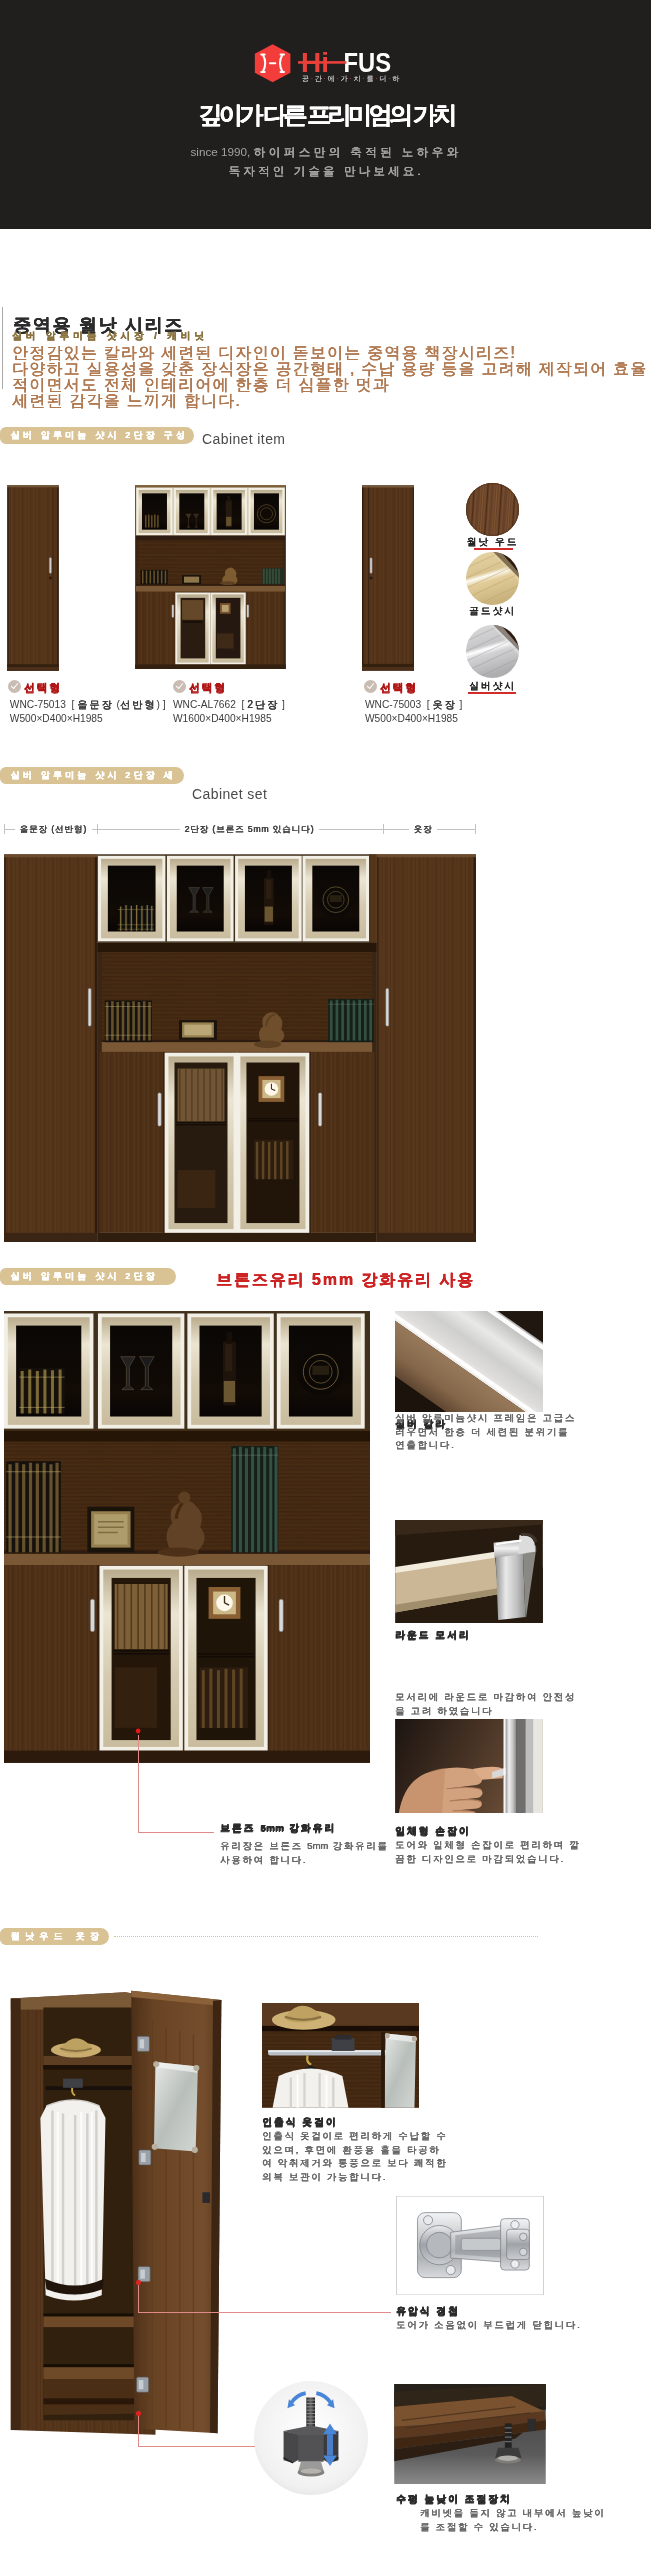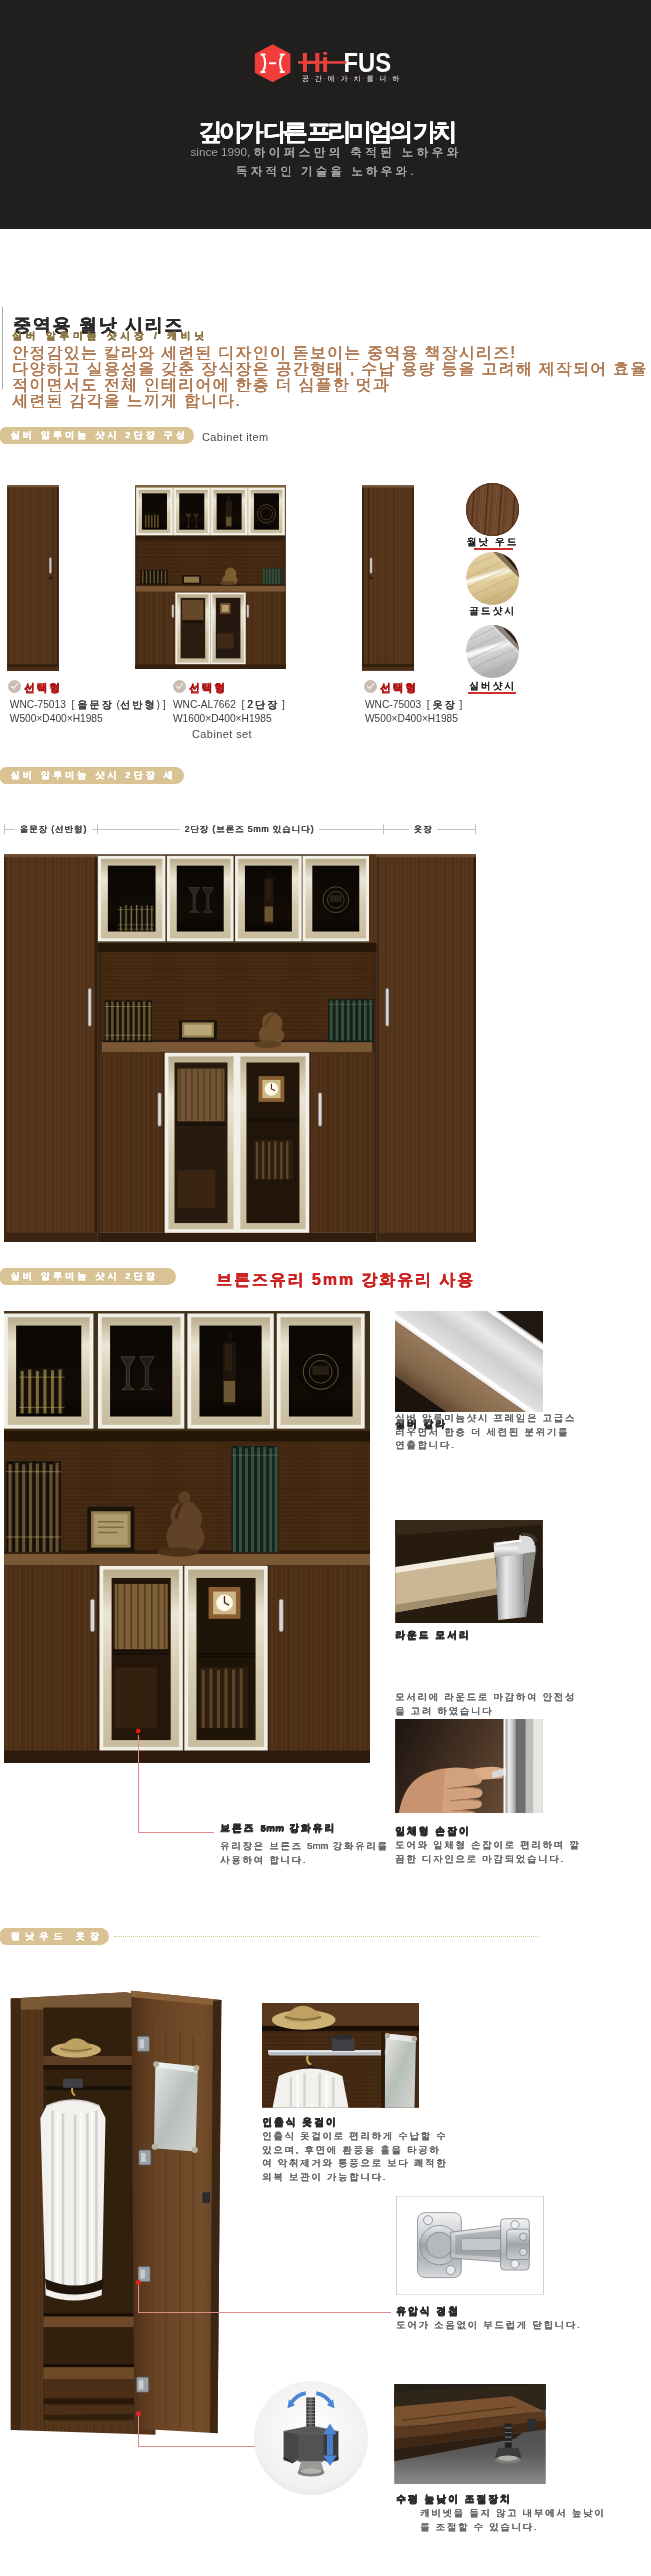--- a/index.html
+++ b/index.html
@@ -2,21 +2,21 @@
 <html lang="ko" style="font-size:12px"><head>
 <meta charset="utf-8">
 <title>HIFUS</title>
 <style>
 html,body{margin:0;padding:0}
 body{width:652px;height:2576px;position:relative;background:#fff;font-family:"Liberation Sans",sans-serif;overflow:hidden}
 .abs{position:absolute}
 .k{letter-spacing:2px;text-shadow:0.4px 0 currentColor,0 0.4px currentColor}
 .badge{position:absolute;left:0px;height:17.4px;background:#d9c294;border-radius:6px 9px 9px 6px;color:#fff;font-weight:bold;font-size:9px;line-height:17.4px;padding-left:10.6px}
 .badge .k{letter-spacing:3.2px;text-shadow:0.3px 0 #fff,0 0.3px #fff}
-.cap{position:absolute;font-size:11px;color:#4a4a4a;letter-spacing:0.4px}
+.cap{position:absolute;font-size:14px;color:#4a4a4a;letter-spacing:0.4px}
 .sel-ic{position:absolute;width:13px;height:13px;border-radius:50%;background:#c9bcb2}
 .sel-ic:after{content:"";position:absolute;left:3px;top:3px;width:6px;height:3px;border-left:1.9px solid #fff;border-bottom:1.9px solid #fff;transform:rotate(-50deg)}
 .sel-tx{position:absolute;font-size:10.6px;font-weight:bold;color:#b01414}
 .sel-tx.k{text-shadow:0.5px 0 currentColor,0 0.5px currentColor}
 .model{position:absolute;font-size:10.2px;color:#3c3c3c;line-height:13.6px}
 .swlab{position:absolute;width:53px;text-align:center;font-size:9.8px;color:#222}
 .feat-t{position:absolute;font-size:9.8px;font-weight:bold;color:#2b2b2b}
 .feat-t.k{text-shadow:0.5px 0 currentColor,0 0.5px currentColor,0.4px 0.4px currentColor}
 .feat-b{position:absolute;font-size:9.5px;color:#666;line-height:13.6px}
 .feat-b.k{letter-spacing:1.7px}
@@ -80,25 +80,25 @@
 
   <text x="67" y="48" font-family="Liberation Sans, sans-serif" font-size="37" font-weight="bold" fill="#e8403a">Hi</text>
 
   <text font-family="Liberation Sans, sans-serif" font-size="37" font-weight="bold" fill="#ffffff" transform="translate(123,48) scale(0.85 1)">FUS</text>
 
   <rect x="63" y="33.2" width="64" height="3.4" fill="#e8403a"></rect>
 
   <text x="68" y="60" font-family="Liberation Sans, sans-serif" font-size="9.5" fill="#f5f5f5" letter-spacing="2.2">공<tspan fill="#e8403a">·</tspan>간<tspan fill="#e8403a">·</tspan>에<tspan fill="#e8403a">·</tspan>가<tspan fill="#e8403a">·</tspan>치<tspan fill="#e8403a">·</tspan>를<tspan fill="#e8403a">·</tspan>더<tspan fill="#e8403a">·</tspan>하<tspan fill="#e8403a">·</tspan>는</text>
 </svg>
 
-<div class="abs k" style="left:0px;top:120px;width:652px;text-align:center;color:#fff;font-size:24px;font-weight:bold;letter-spacing:-3.5px;line-height:23px">깊이가 다른 프리미엄의 가치</div>
+<div class="abs k" style="left:0px;top:103px;width:652px;text-align:center;color:#fff;font-size:24px;font-weight:bold;letter-spacing:-3.5px;line-height:23px">깊이가 다른 프리미엄의 가치</div>
 
 <div class="abs" style="left:0px;top:145px;width:652px;text-align:center;color:#a2a2a2;font-size:11.7px">since 1990, <span class="k" style="letter-spacing:3.3px">하이퍼스만의 축적된 노하우와</span></div>
 
-<div class="abs" style="left:0px;top:164px;width:652px;text-align:center;color:#a2a2a2;font-size:11.7px"><span class="k" style="letter-spacing:3px">독자적인 기술을 노하우와.</span></div>
+<div class="abs" style="left:0px;top:164px;width:652px;text-align:center;color:#a2a2a2;font-size:11.7px"><span class="k" style="letter-spacing:3px">독자적인 기술을 만나보세요.</span></div>
 
 <div class="abs" style="left:2.3px;top:307px;width:0.8px;height:82px;background:#aaa"></div>
 
 <div class="abs k" style="left:13px;top:313px;font-size:18px;font-weight:bold;color:#2b2b2b;letter-spacing:1.7px">중역용 월낫 시리즈</div>
 
 <div class="abs k" style="left:12px;top:330px;font-size:9.8px;font-weight:bold;color:#8a7340;letter-spacing:3.8px">실버 알루미늄 샷시장 / 캐비닛</div>
 
 <div class="abs k" style="left:12px;top:345px;font-size:16px;color:#b07a52;line-height:16px;letter-spacing:1.2px">안정감있는 칼라와 세련된 디자인이 돋보이는 중역용 책장시리즈!<br>다양하고 실용성을 갖춘 장식장은 공간형태 , 수납 용량 등을 고려해 제작되어 효율적이면서도 전체 인테리어에 한층 더 심플한 멋과<br>세련된 감각을 느끼게 합니다.</div>
 
 <div class="badge" style="top:427px;width:183px"><span class="k">실버 알루미늄 샷시 2단장 구성 아이템</span></div>
@@ -285,21 +285,21 @@
 
 <div class="sel-ic" style="left:173px;top:680px"></div>
 <div class="sel-tx k" style="left:189px;top:681px">선택형</div>
 <div class="model" style="left:173px;top:698px">WNC-AL7662&nbsp; [ <span class="k">2단장</span> ]<br>W1600×D400×H1985</div>
 
 <div class="sel-ic" style="left:364px;top:680px"></div>
 <div class="sel-tx k" style="left:380px;top:681px">선택형</div>
 <div class="model" style="left:365px;top:698px">WNC-75003&nbsp; [ <span class="k">옷장</span> ]<br>W500×D400×H1985</div>
 
 <div class="badge" style="top:767px;width:173px"><span class="k">실버 알루미늄 샷시 2단장 세트</span></div>
-<div class="cap" style="left:192px;top:728px">Cabinet set</div>
+<div class="cap" style="left:192px;top:786px">Cabinet set</div>
 
 <div class="abs" style="left:3.8px;top:829px;width:472px;height:0.8px;background:#c2c2c2"></div>
 <div class="abs" style="left:3.8px;top:824px;width:0.8px;height:9.8px;background:#c2c2c2"></div>
 <div class="abs" style="left:97px;top:824px;width:0.8px;height:9.8px;background:#c2c2c2"></div>
 <div class="abs" style="left:383px;top:824px;width:0.8px;height:9.8px;background:#c2c2c2"></div>
 <div class="abs" style="left:475px;top:824px;width:0.8px;height:9.8px;background:#c2c2c2"></div>
 <div class="abs k" style="left:15px;top:824px;background:#fff;padding:0 4.5px;font-size:8.7px;color:#444;letter-spacing:0.8px">올문장 (선반형)</div>
 <div class="abs k" style="left:180px;top:824px;background:#fff;padding:0 4.5px;font-size:8.7px;color:#444;letter-spacing:0.8px">2단장 (브론즈 5mm 있습니다)</div>
 <div class="abs k" style="left:409px;top:824px;background:#fff;padding:0 4.5px;font-size:8.7px;color:#444;letter-spacing:0.8px">옷장</div>
 

